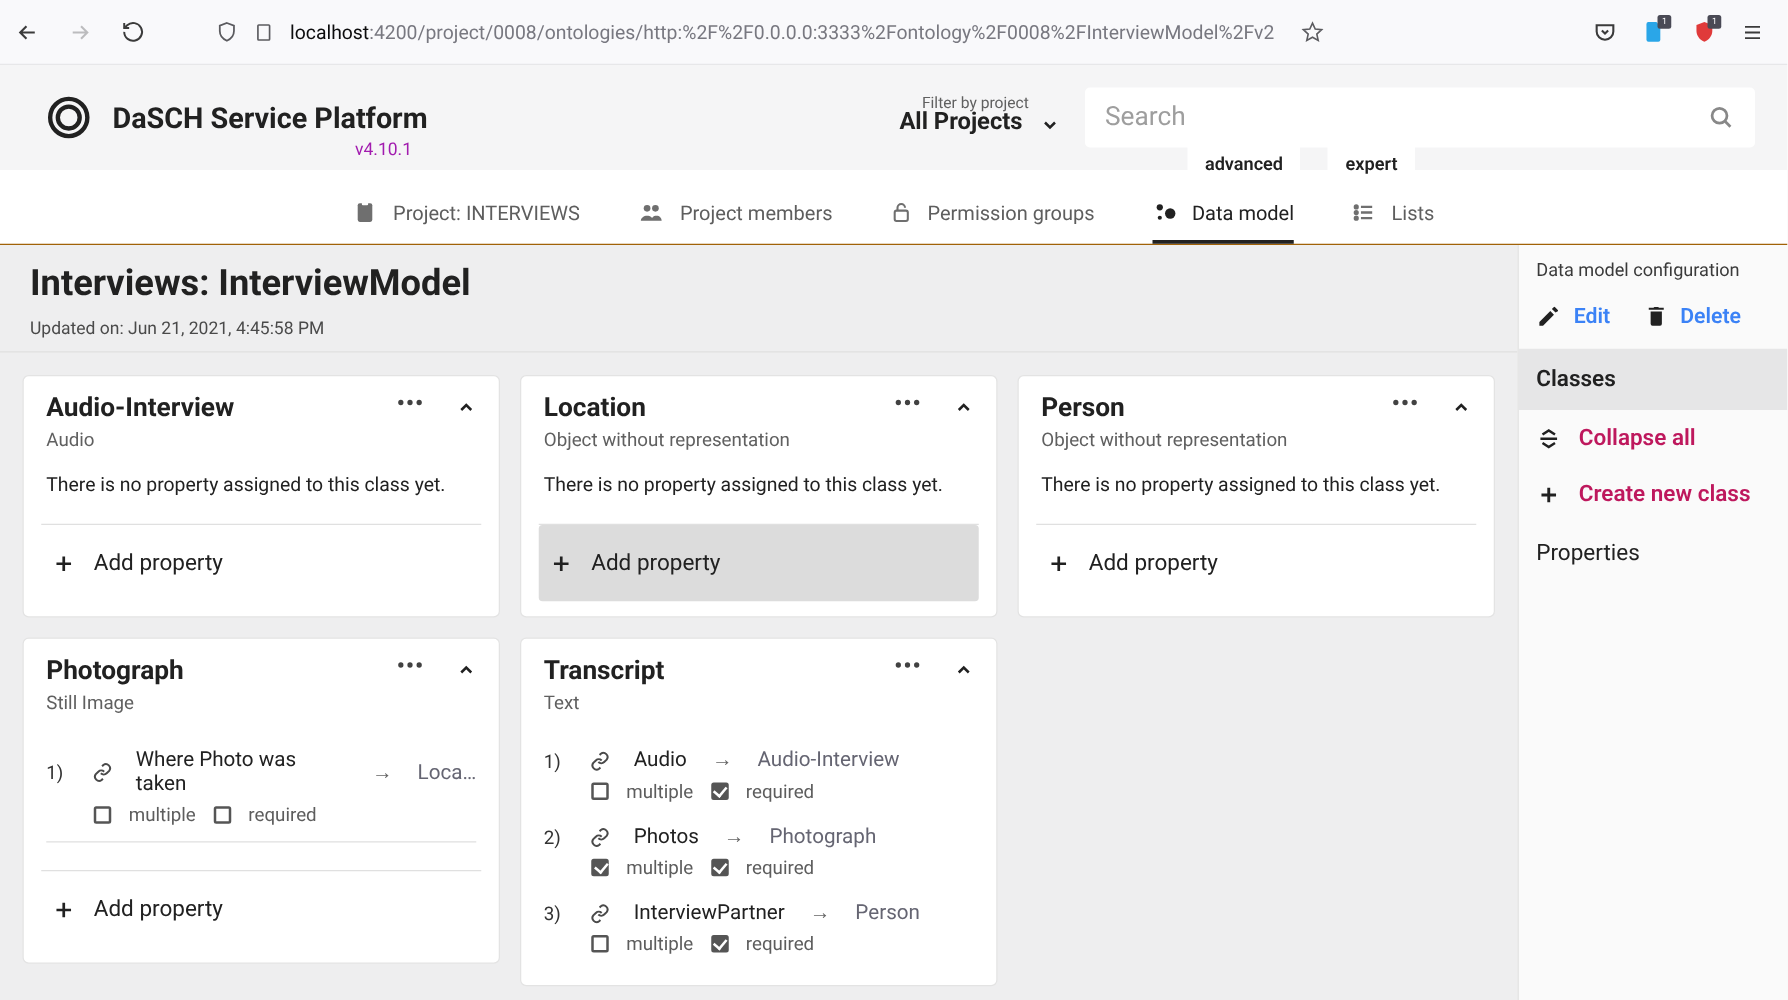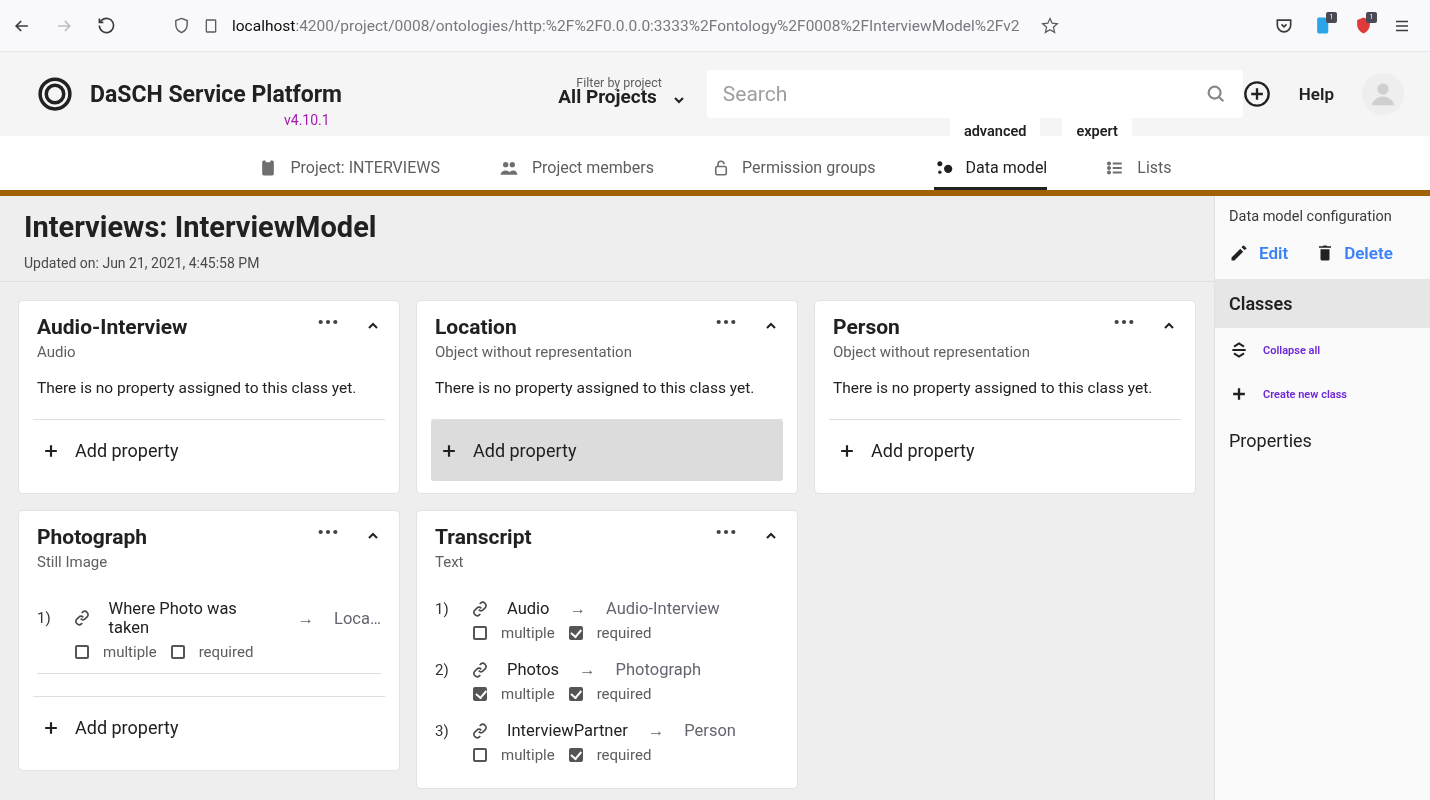--- a/index.html
+++ b/index.html
@@ -29,21 +29,21 @@
 .filter-val{display:flex;align-items:flex-end;gap:14px;font-size:19px;font-weight:700;color:#212121;}
 .search-box{width:536px;height:48px;background:#fff;border-radius:4px;display:flex;align-items:center;padding:0 16px;font-size:21px;color:#9e9e9e;}
 .search-box .sicn{margin-left:auto;color:#888;}
 .hdr-right{display:flex;align-items:center;gap:28px;margin-left:auto;}
 .help{font-size:17px;font-weight:600;color:#212121;}
 .avatar{width:42px;height:42px;border-radius:50%;background:#eee;display:flex;align-items:center;justify-content:center;}
 .adv-row{position:absolute;bottom:-10px;right:298px;display:flex;gap:22px;}
 .adv-chip{background:#fff;padding:6px 14px;font-size:14.5px;font-weight:600;color:#212121;}
 
 
-.pnav{height:48px;border-bottom:6px solid #a16207;display:flex;align-items:flex-start;justify-content:center;gap:58px;margin-top:12px;}
+.pnav{height:48px;border-bottom:1px solid #a16207;display:flex;align-items:flex-start;justify-content:center;gap:46px;margin-top:12px;}
 .ptab{display:flex;align-items:center;gap:12px;font-size:16px;color:#5e5e5e;height:100%;border-bottom:3px solid transparent;}
 .ptab .ticn{color:#6f6f6f;display:flex;}
 .ptab.active{font-weight:400;color:#212121;border-bottom-color:#212121;}
 
 
 .main{height:calc(800px - 52px - 84px - 48px - 12px);display:flex;background:#eeeeef;overflow:hidden;}
 .content{flex:1;padding:0;}
 .heading-bar{padding:14px 24px 10px;border-bottom:1px solid #e0e0e0;}
 .heading-bar h1{font-size:29px;font-weight:700;color:#212121;}
 .heading-bar .sub{font-size:14px;color:#4a4a4a;margin-top:11px;}
@@ -72,21 +72,21 @@
 .cb.on{background:#555;}
 .cb.on::after{content:"";width:5px;height:8px;border:solid #fff;border-width:0 2px 2px 0;transform:rotate(40deg) translateY(-1px);}
 
 
 .sidebar{width:230px;background:#fafafa;border-left:1px solid #e0e0e0;}
 .sb-head{padding:12px 14px 12px;font-size:14.5px;color:#3a3a3a;}
 .sb-actions{display:flex;gap:28px;padding:6px 14px 16px;}
 .sb-act{display:flex;align-items:center;gap:10px;font-size:17px;font-weight:600;color:#3b82f6;}
 .sb-sec{padding:14px 14px;font-size:18px;color:#212121;}
 .sb-sec.active{background:#e6e6e7;font-weight:600;}
-.sb-item{display:flex;align-items:center;gap:14px;padding:12px 14px;font-size:11px;font-weight:600;color:#6d28d9;}
+.sb-item{display:flex;align-items:center;gap:14px;padding:12px 14px;font-size:18px;font-weight:600;color:#be185d;}
 
 svg{display:block;}
 </style>
 </head>
 <body>
 
 <div class="browser-chrome">
   <div class="bc-nav">
     <span class="bc-ico">
         <svg width="20" height="20" viewBox="0 0 24 24" fill="none" stroke="currentColor" stroke-width="2">
@@ -176,35 +176,20 @@
   <div class="search-box">
     <span>Search</span>
     <span class="sicn">
         <svg width="22" height="22" viewBox="0 0 24 24" fill="none" stroke="currentColor" stroke-width="2.4">
           <circle cx="10.5" cy="10.5" r="6.5"></circle>
           <path d="M20 20l-4.5-4.5"></path>
         </svg>
       </span>
   </div>
 
-  <div class="hdr-right">
-    <span>
-        <svg width="28" height="28" viewBox="0 0 24 24" fill="none" stroke="#212121" stroke-width="2">
-          <circle cx="12" cy="12" r="10"></circle>
-          <path d="M12 7v10M7 12h10"></path>
-        </svg>
-      </span>
-    <span class="help">Help</span>
-    <div class="avatar">
-        <svg width="30" height="30" viewBox="0 0 24 24" fill="#cfcfcf">
-          <circle cx="12" cy="8" r="4.5"></circle>
-          <path d="M3 21c1-5 6-7 9-7s8 2 9 7z"></path>
-        </svg>
-      </div>
-  </div>
 
   <div class="adv-row">
     <span class="adv-chip">advanced</span>
     <span class="adv-chip">expert</span>
   </div>
 </div>
 
 <div class="pnav">
   <div class="ptab">
       <span class="ticn">

